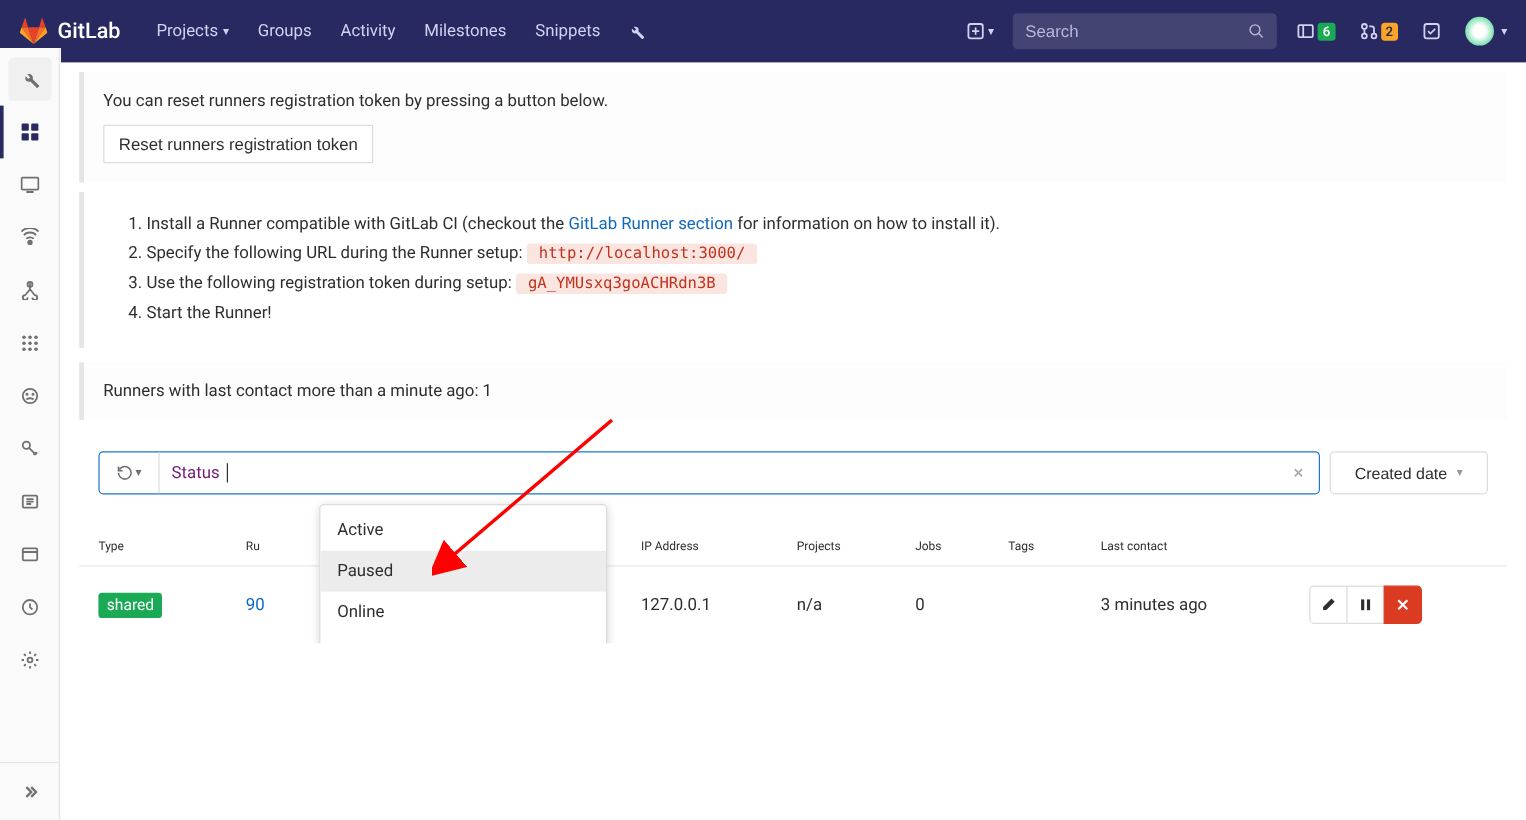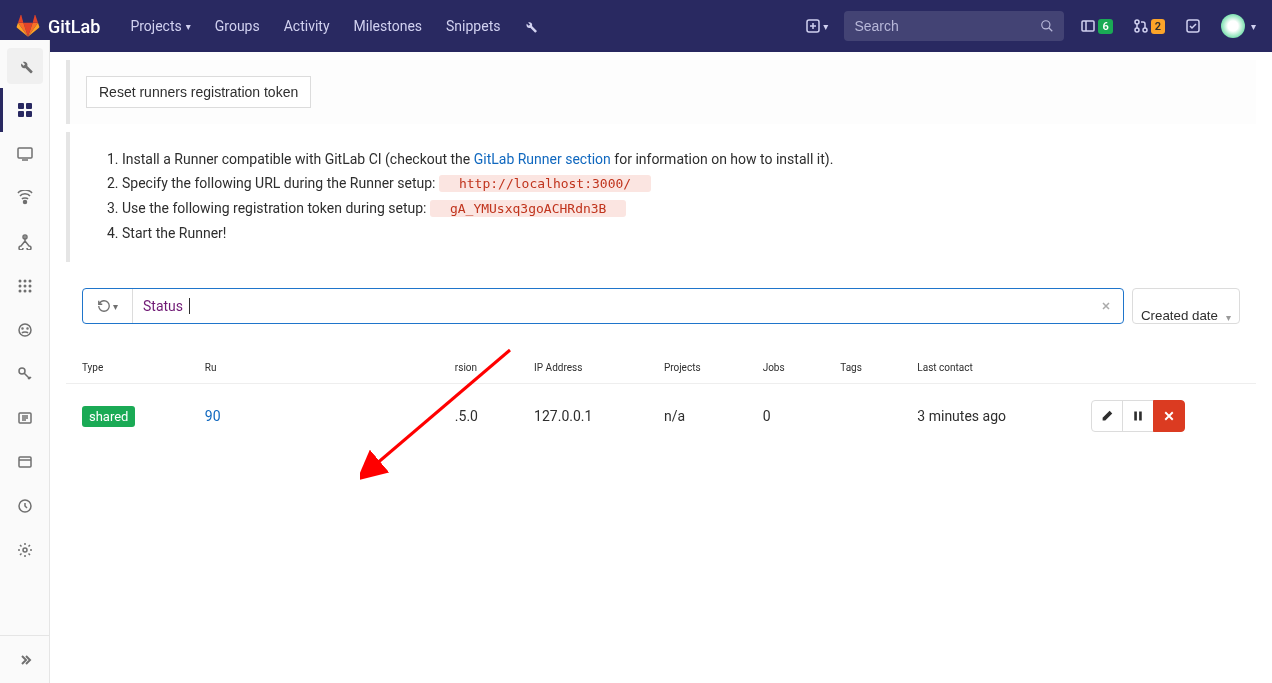--- a/index.html
+++ b/index.html
@@ -36,32 +36,32 @@
 
 .main { margin-left: 50px; padding: 0 16px; }
 .section { border-left: 4px solid #e5e5e5; padding: 16px; margin-top: 8px; }
 .section.light { background: #fdfdfd; }
 .reset-line { margin-bottom: 12px; color: #2e2e2e; }
 .btn-outline { display:inline-block; border:1px solid #dcdcdc; border-radius:0; padding:7px 12px; background:#fff; cursor:pointer; color:#2e2e2e; font-size:14px;}
 .section h2 { font-size: 22px; font-weight: 600; margin-bottom: 12px; }
 .section ol { padding-left: 36px; }
 .section ol li { margin-bottom: 2px; line-height: 1.6; }
 .link { color:#1068bf; cursor:pointer;}
-.code { background:#fbe5e1; color:#c0341d; font-family: monospace; padding: 1px 20px; border-radius:3px; font-size:13px;}
+.code { background:#fbe5e1; color:#c0341d; font-family: monospace; padding: 1px 10px; border-radius:3px; font-size:13px;}
 .stale { border-left: 4px solid #e5e5e5; padding: 16px; margin-top: 12px; background:#fdfdfd; }
 
 
 .filter-wrap { margin-top: 26px; padding: 0 16px 0 16px; display:flex; gap:8px; }
 .filter-bar { flex:1; display:flex; border:1px solid #1f75cb; border-radius:4px; height:36px; align-items:stretch; background:#fff; position:relative;}
 .filter-history { width:50px; border-right:1px solid #dcdcdc; display:flex; align-items:center; justify-content:center; color:#707070; gap:2px;}
 .filter-tokens { flex:1; display:flex; align-items:center; padding:0 10px; gap:6px; position:relative;}
 .token-label { color:#701a75; font-size:14px;}
 .cursor { width:1px; height:16px; background:#2e2e2e; }
 .filter-clear { width:34px; display:flex; align-items:center; justify-content:center; color:#aaa; cursor:pointer;}
-.sort-btn { border:1px solid #dcdcdc; border-radius:4px; padding:0 8px; display:flex; align-items:flex-end; gap:8px; color:#2e2e2e; background:#fff; cursor:pointer; height:36px;}
+.sort-btn { border:1px solid #dcdcdc; border-radius:4px; padding:0 20px; display:flex; align-items:center; gap:8px; color:#2e2e2e; background:#fff; cursor:pointer; height:36px;}
 
 
 .dropdown { position:absolute; top:44px; left:200px; width:240px; background:#fff; border:1px solid #dcdcdc; border-radius:4px; box-shadow:0 2px 8px rgba(0,0,0,0.15); z-index:10; padding:4px 0;}
 .dropdown .dd-item { padding:9px 14px; cursor:pointer; font-size:14px;}
 .dropdown .dd-item.hover { background:#ececec;}
 
 
 .tbl { width:100%; margin-top:28px; border-collapse:collapse; }
 .tbl th { text-align:left; font-weight:400; color:#2e2e2e; padding:10px 16px; font-size:10px; border-bottom:1px solid #eee;}
 .tbl td { padding:16px; vertical-align:middle; font-size:14px;}
@@ -241,32 +241,36 @@
     </div>
   <div class="sb-footer">
       <svg width="16" height="16" viewBox="0 0 16 16" fill="none" stroke="currentColor" stroke-width="2">
         <path d="M5 4l4 4-4 4M9 4l4 4-4 4"></path>
       </svg>
     </div>
 </div>
 
 <div class="main">
   <div class="section light">
+    <div class="reset-line">You can reset runners registration token by pressing a button below.</div>
     <button class="btn-outline">Reset runners registration token</button>
   </div>
 
   <div class="section">
     <ol>
       <li><span>Install a Runner compatible with GitLab CI (checkout the </span><span class="link">GitLab Runner section</span><span> for information on how to install it).</span></li>
       <li><span>Specify the following URL during the Runner setup: </span><span class="code">http://localhost:3000/</span></li>
       <li><span>Use the following registration token during setup: </span><span class="code">gA_YMUsxq3goACHRdn3B</span></li>
       <li>Start the Runner!</li>
     </ol>
   </div>
 
+  <div class="stale">
+    <span>Runners with last contact more than a minute ago: 1</span>
+  </div>
 
   <div class="filter-wrap" style="position:relative;">
     <div class="filter-bar">
       <div class="filter-history">
         <svg width="14" height="14" viewBox="0 0 16 16" fill="none" stroke="currentColor" stroke-width="1.5">
             <path d="M2 8a6 6 0 106-6c-2 0-4 1-5 3M2 2v4h4"></path>
           </svg>
         <span class="chev">▾</span>
       </div>
       <div class="filter-tokens">
@@ -277,20 +281,26 @@
         <svg width="12" height="12" viewBox="0 0 16 16" fill="currentColor">
             <path d="M12 4L4 12M4 4l8 8" stroke="currentColor" stroke-width="2"></path>
           </svg>
       </div>
     </div>
     <button class="sort-btn">
       <span>Created date</span>
       <span class="chev" style="color:#999;">▾</span>
     </button>
 
+    <div class="dropdown">
+      <div class="dd-item">Active</div>
+      <div class="dd-item hover">Paused</div>
+      <div class="dd-item">Online</div>
+      <div class="dd-item">Offline</div>
+    </div>
   </div>
 
   <table class="tbl">
     <thead>
       <tr>
         <th>Type</th>
         <th style="width:120px;">Ru</th>
         <th style="width:130px;"></th>
         <th>rsion</th>
         <th>IP Address</th>

